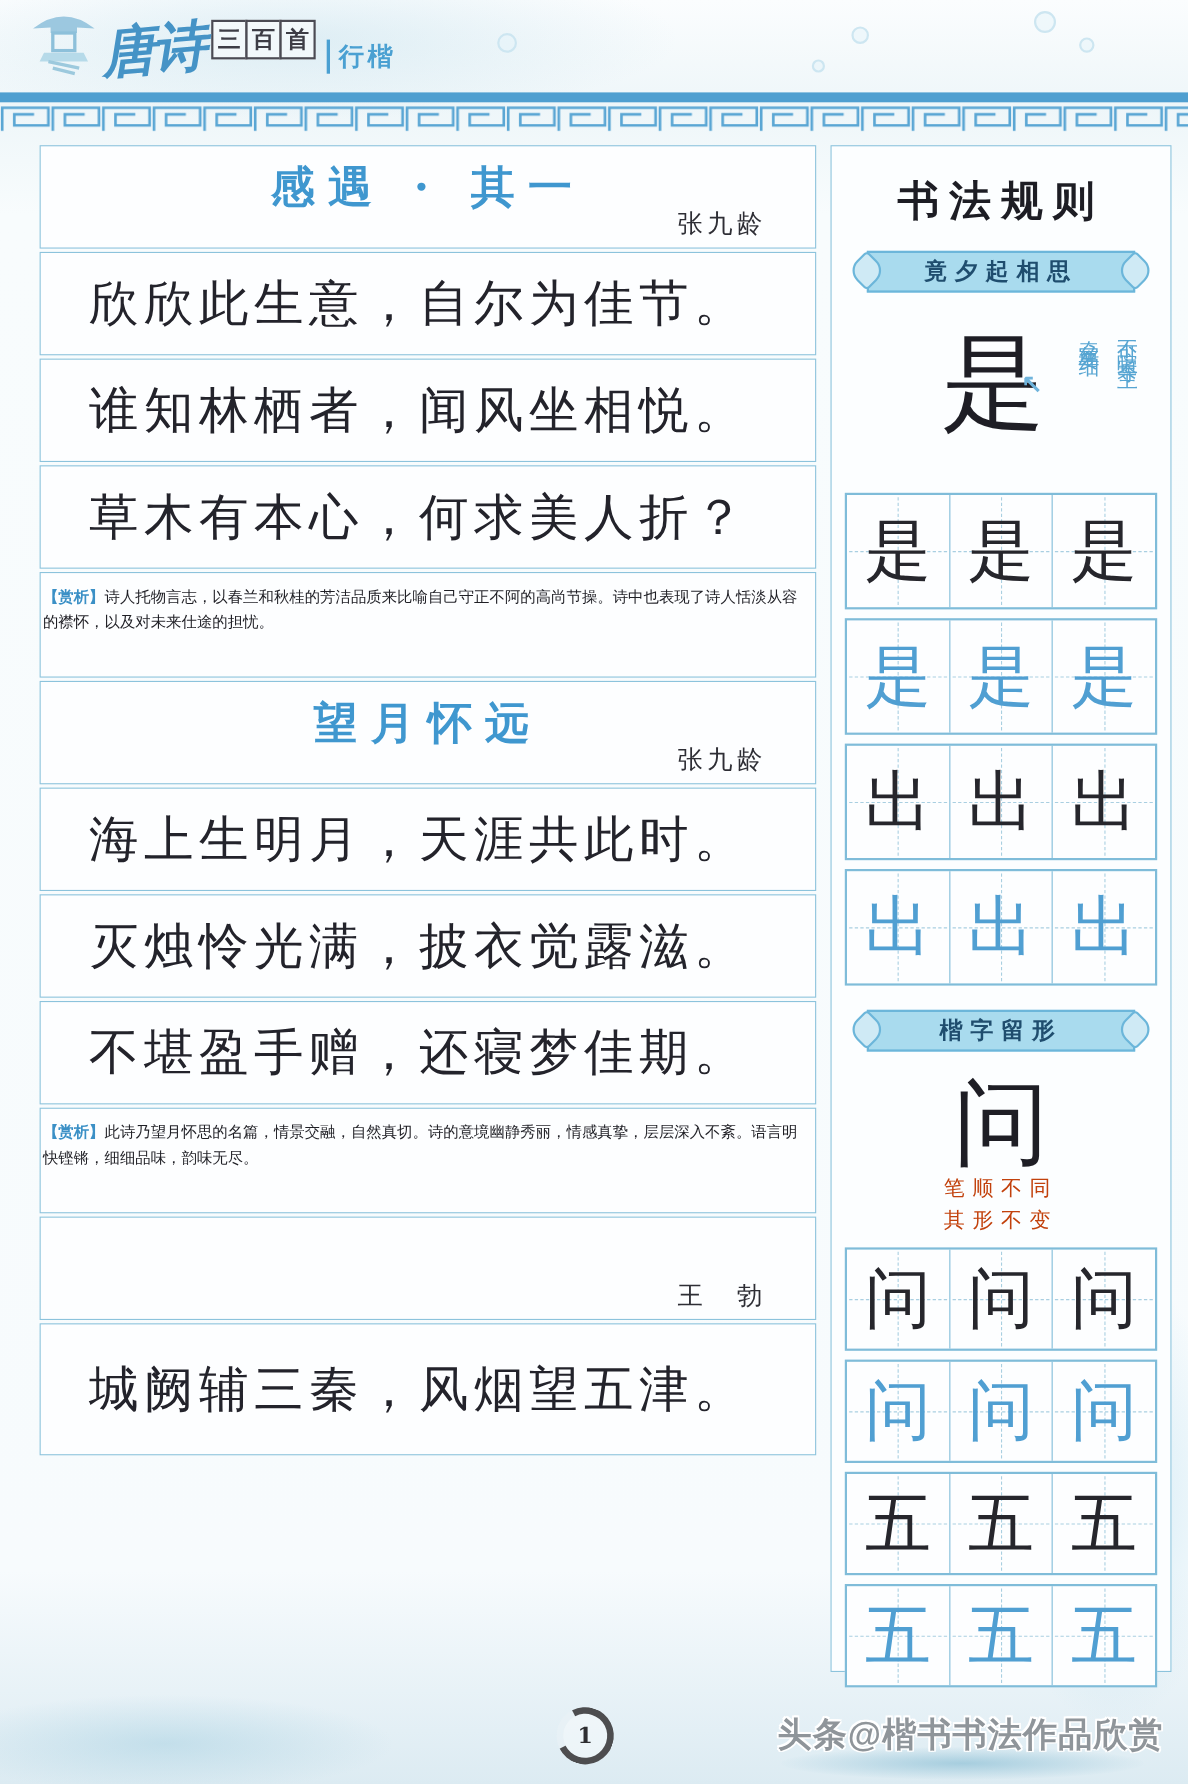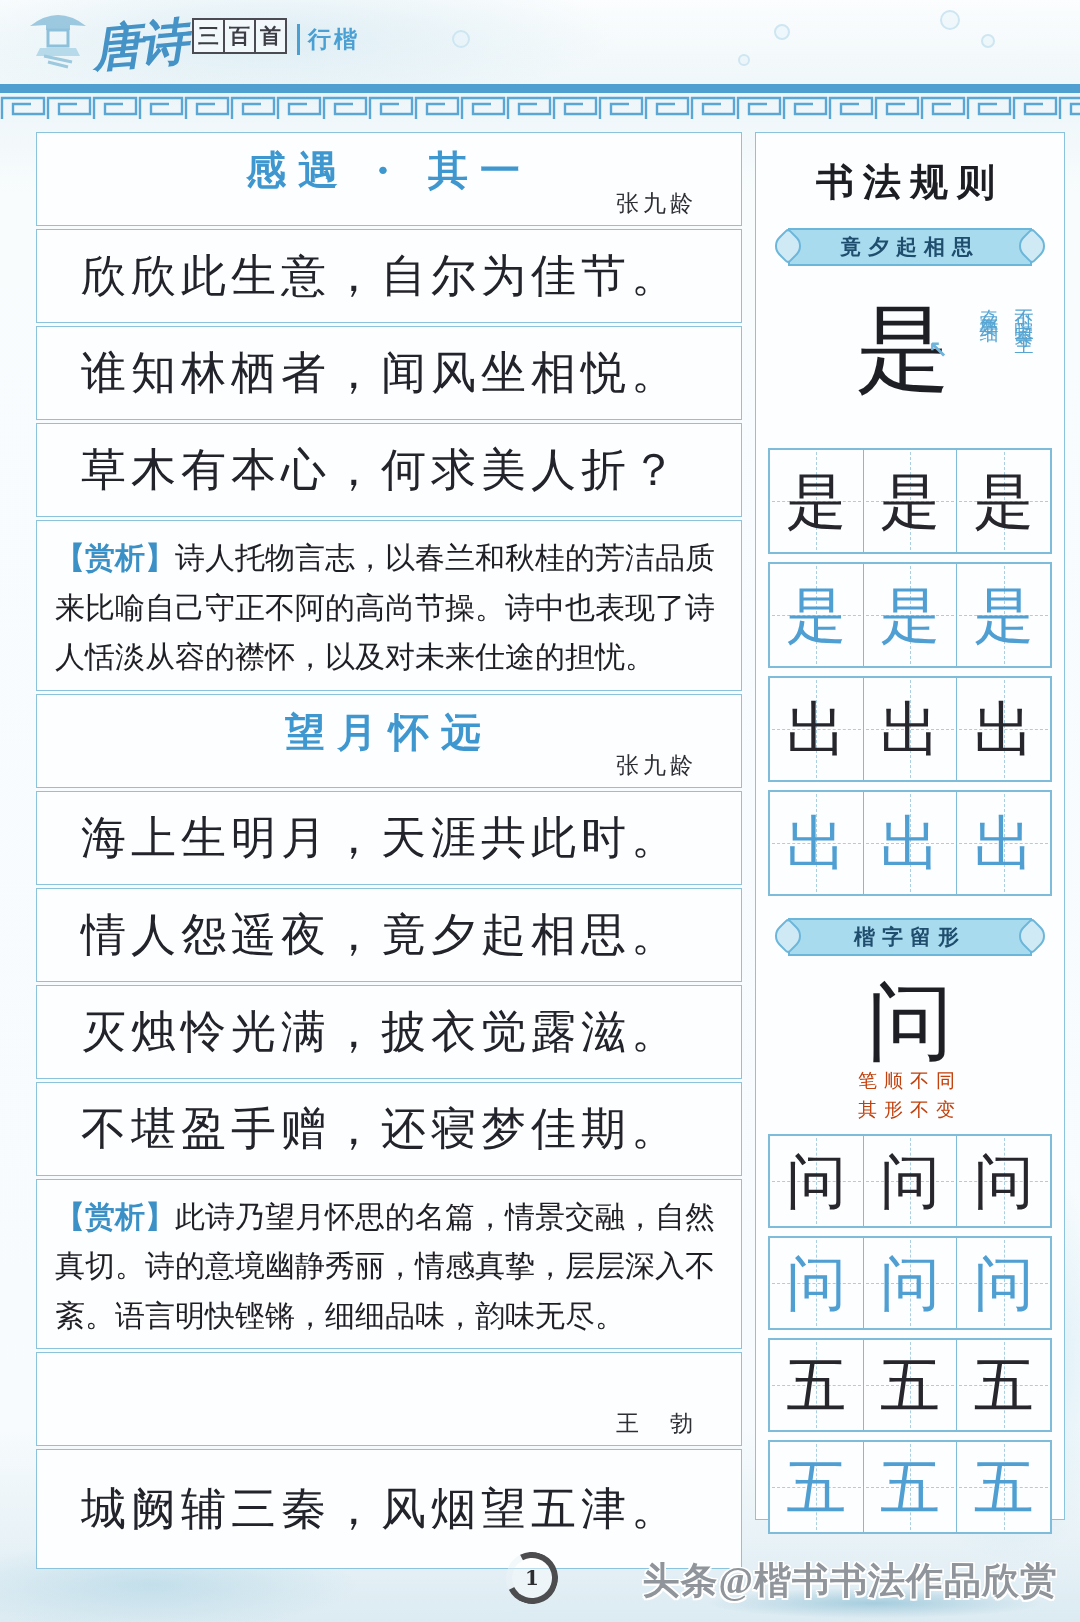--- a/index.html
+++ b/index.html
@@ -14,42 +14,42 @@
 
   
   .header{position:absolute;left:0;top:0;width:1080px;height:85px;}
   .logo{position:absolute;left:26px;top:4px;display:flex;align-items:flex-end;}
   .pavilion{width:64px;height:66px;margin-right:2px;}
   .logo-tang{font-family:"DejaVu Serif","Liberation Serif",serif;font-style:italic;font-weight:bold;
     font-size:50px;color:#4593c6;line-height:1;transform:rotate(-5deg);letter-spacing:-4px;}
   .logo-boxed{display:flex;margin:0 0 16px 10px;}
   .logo-boxed span{display:block;border:2px solid #4b4b54;color:#3d3d46;font-size:21px;font-weight:bold;
     padding:2px 4px;margin-left:-2px;font-family:"DejaVu Serif","Liberation Serif",serif;background:rgba(255,255,255,.55);}
-  .logo-xingkai{margin:0 0 15px 10px;border-left:3px solid #4aa0d2;padding-left:8px;color:#4aa0d2;
+  .logo-xingkai{margin:0 0 3px 10px;border-left:3px solid #4aa0d2;padding-left:8px;color:#4aa0d2;
     font-size:23px;font-weight:bold;letter-spacing:3px;font-family:Liberation Serif, serif;}
   .bubble{position:absolute;border:2px solid #cde6f1;border-radius:50%;background:rgba(230,244,249,.5);}
 
   
   .border-strip{position:absolute;left:0;top:84px;width:1080px;}
   .border-bar{height:9px;background:#4f9fd0;}
 
   
   .content{position:absolute;left:0;top:132px;width:1080px;display:flex;align-items:flex-start;}
   .main-col{margin-left:36px;width:706px;}
   .box{border:1px solid #8cc3dc;background:#fdfeff;margin-bottom:3px;box-sizing:border-box;}
   .title-box{height:94px;position:relative;}
   .poem-title{text-align:center;font-size:40px;color:#3f97cf;letter-spacing:12px;padding-top:10px;font-weight:bold;
     font-family:"DejaVu Serif","Liberation Serif",serif;}
   .poem-author{position:absolute;right:44px;bottom:6px;font-size:23px;color:#2e2e35;letter-spacing:4px;
     font-family:"DejaVu Serif","Liberation Serif",serif;}
   .poem-line{height:94px;display:flex;align-items:center;padding-left:44px;font-size:45px;color:#23232b;
     letter-spacing:5px;font-family:"DejaVu Serif","Liberation Serif",serif;}
   .poem-line.tall{height:120px;}
-  .analysis{min-height:96px;padding:12px 16px 8px 18px;font-size:30px;line-height:1.65;color:#1f1f25;
-    font-family:Liberation Sans, sans-serif;}
+  .analysis{min-height:96px;padding:12px 16px 8px 2px;font-size:14px;line-height:1.65;color:#1f1f25;
+    font-family:Liberation Mono, monospace;}
   .analysis .label{color:#3b90c6;font-weight:bold;}
 
   
   .sidebar{margin-left:13px;width:310px;height:1388px;border:1px solid #8cc3dc;background:#fcfeff;
     box-sizing:border-box;padding:8px 12px 0 12px;}
   .sb-title{text-align:center;font-size:38px;font-weight:bold;color:#1d1d24;letter-spacing:9px;
     margin:16px 0 20px 0;font-family:"DejaVu Serif","Liberation Serif",serif;}
   .banner{position:relative;height:34px;margin:0 20px 14px 20px;background:#a9dbee;border:2px solid #6cb6da;
     display:flex;align-items:center;justify-content:center;}
   .banner .flourish{position:absolute;top:3px;width:22px;height:22px;background:#cfeaf5;border:2px solid #6cb6da;
@@ -79,22 +79,22 @@
   .grid-char{position:relative;z-index:1;font-size:60px;line-height:1;font-family:"DejaVu Serif","Liberation Serif",serif;}
   .ink-black{color:#26262c;}
   .ink-blue{color:#509fd2;}
 
   
   .page-circle{position:absolute;left:506px;top:1552px;width:40px;height:40px;border-radius:50%;
     border:6px solid #4d4d4f;border-left-color:rgba(210,228,236,.25);transform:rotate(18deg);
     display:flex;align-items:center;justify-content:center;background:rgba(255,255,255,.4);}
   .page-circle span{transform:rotate(-18deg);font-size:20px;font-weight:bold;color:#2e2e31;
     font-family:"DejaVu Serif","Liberation Serif",serif;}
-  .watermark{position:absolute;right:22px;top:1556px;font-size:37px;font-weight:bold;color:#8f959a;letter-spacing:1px;
-    font-family:Liberation Serif, serif;
+  .watermark{position:absolute;right:22px;top:1556px;font-size:31px;font-weight:bold;color:#8f959a;letter-spacing:1px;
+    font-family:Liberation Sans, sans-serif;
     text-shadow:-1.5px -1.5px 0 #fff,1.5px -1.5px 0 #fff,-1.5px 1.5px 0 #fff,1.5px 1.5px 0 #fff,0 -1.5px 0 #fff,0 1.5px 0 #fff,-1.5px 0 0 #fff,1.5px 0 0 #fff;}
 </style>
 </head>
 <body>
 
 <div class="page">
 
   <div class="wash wash-header"></div>
   <div class="wash wash-sidebar"></div>
   <div class="wash wash-footer-left"></div>
@@ -152,23 +152,20 @@
         </div>
         <div class="box analysis"><span class="label">【赏析】</span><span>诗人托物言志，以春兰和秋桂的芳洁品质来比喻自己守正不阿的高尚节操。诗中也表现了诗人恬淡从容的襟怀，以及对未来仕途的担忧。</span></div>
         <div class="box title-box">
           <div class="poem-title">望月怀远</div>
           <div class="poem-author">张九龄</div>
         </div>
         <div class="box poem-line">
           <span>海上生明月，天涯共此时。</span>
         </div>
         <div class="box poem-line">
-          <span>情人怨遥夜，竟夕起相思。</span>
-        </div>
-        <div class="box poem-line">
           <span>灭烛怜光满，披衣觉露滋。</span>
         </div>
         <div class="box poem-line">
           <span>不堪盈手赠，还寝梦佳期。</span>
         </div>
         <div class="box analysis"><span class="label">【赏析】</span><span>此诗乃望月怀思的名篇，情景交融，自然真切。诗的意境幽静秀丽，情感真挚，层层深入不紊。语言明快铿锵，细细品味，韵味无尽。</span></div>
         <div class="box title-box">
           <div class="poem-author">王　勃</div>
         </div>
         <div class="box poem-line tall">

